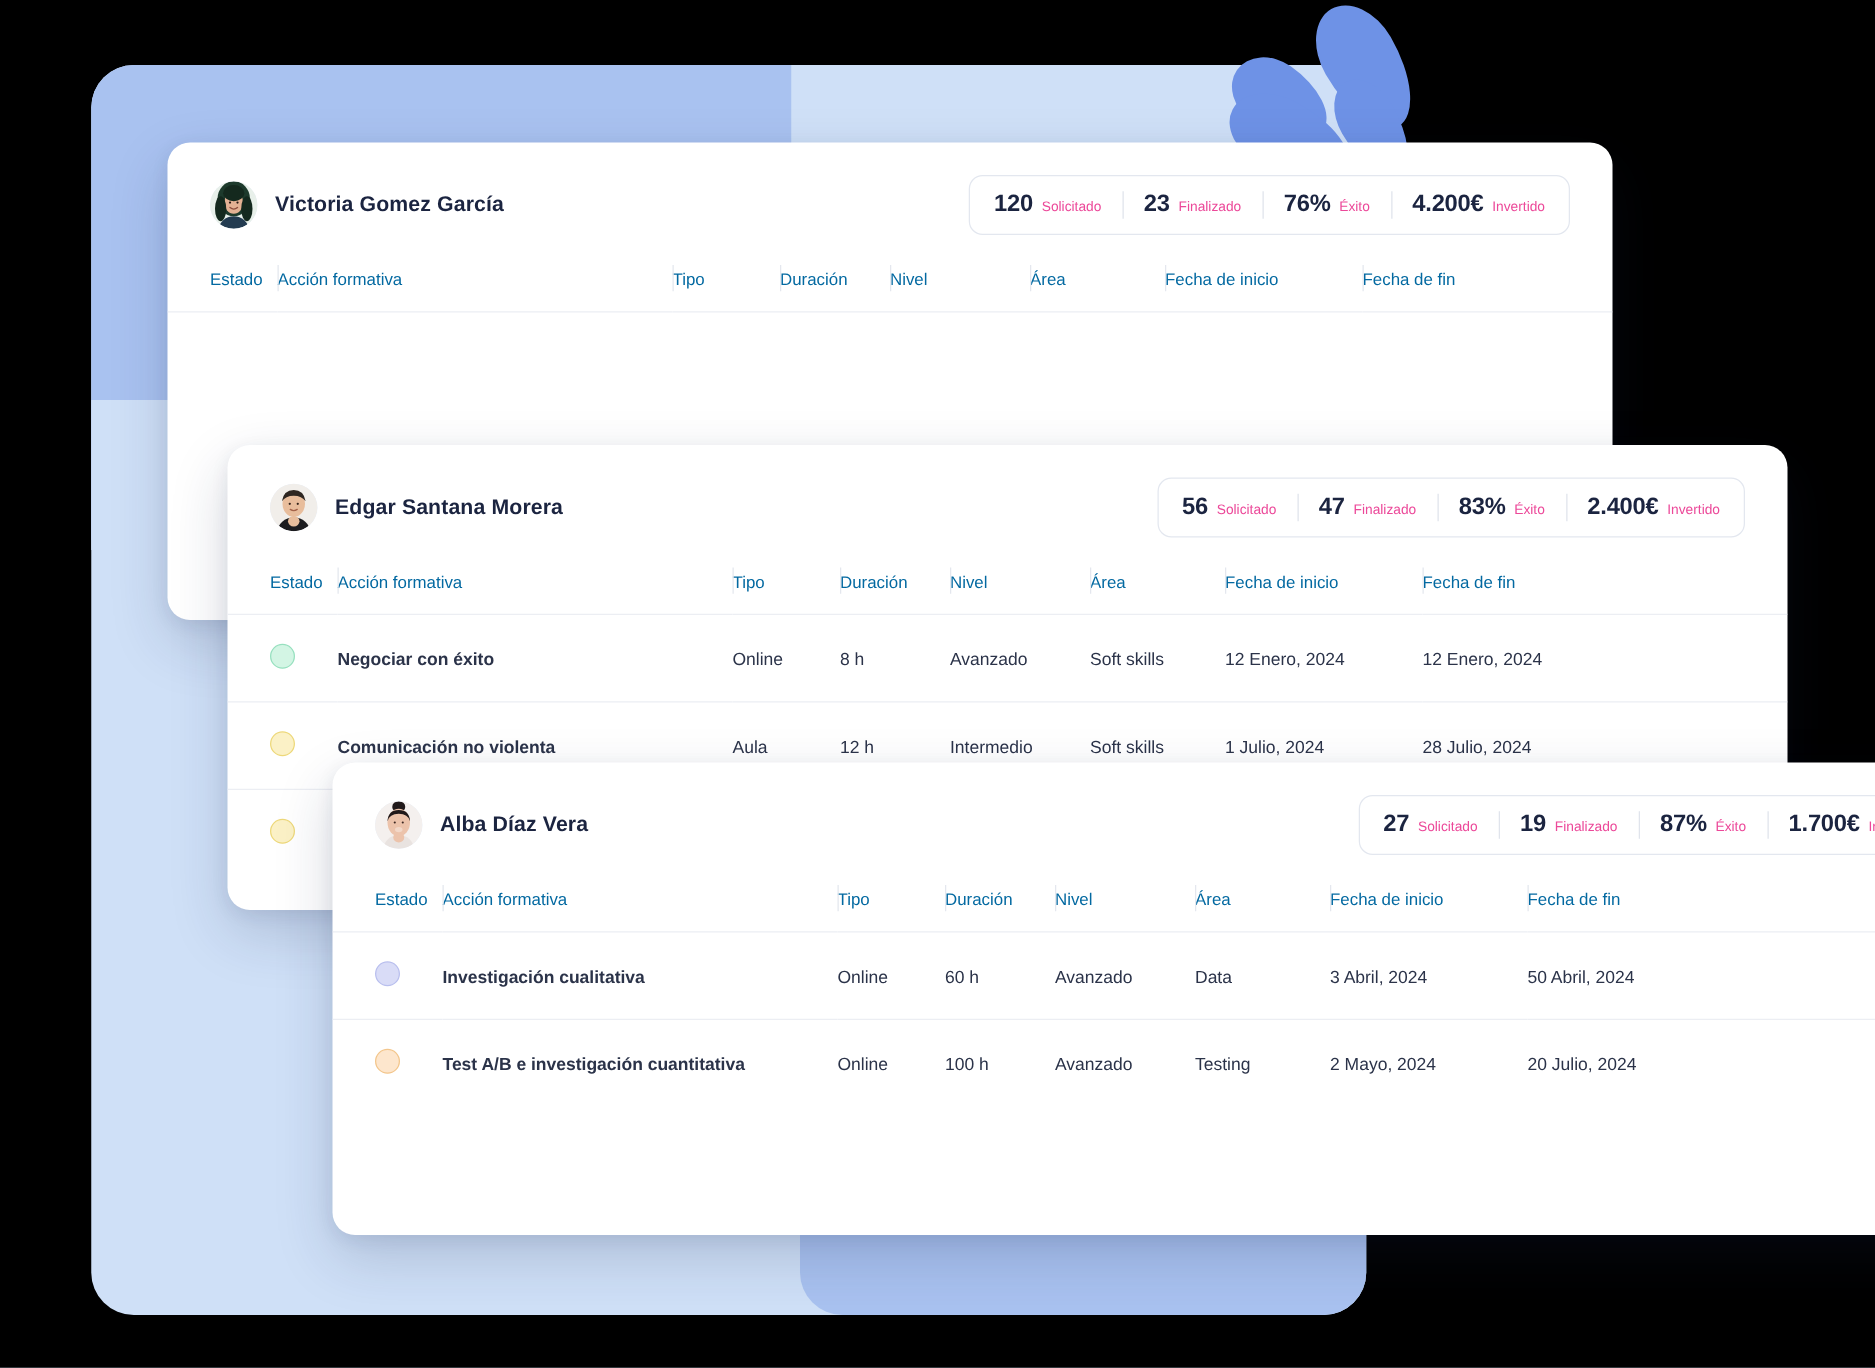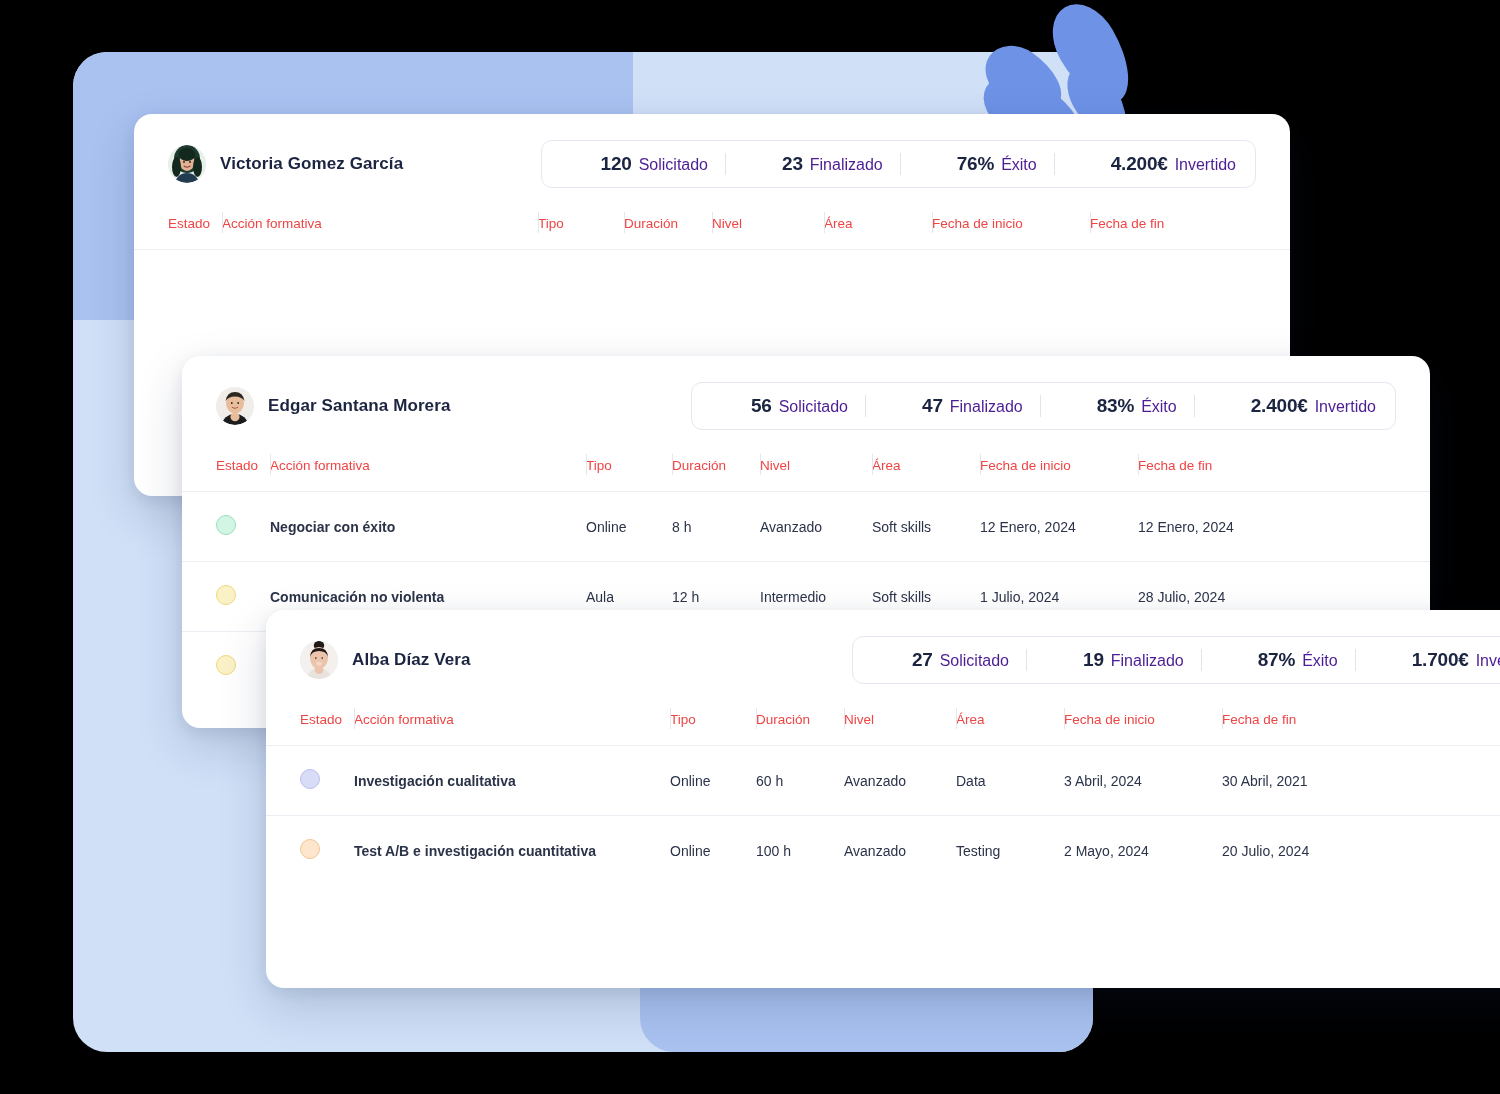--- a/index.html
+++ b/index.html
@@ -133,37 +133,36 @@
     transform: translateY(-50%);
     width: 1px;
     height: 22px;
     background: #e0e4ec;
   }
   .stat-value {
     font-size: 19px;
     font-weight: 700;
     color: #1b2440;
     letter-spacing: -.2px;
-    margin-left: 40px;
   }
   .stat-label {
-    font-size: 16px;
-    color: #4c1d95;
+    font-size: 11px;
+    color: #ec4899;
   }
 
   table.grid {
     width: 100%;
     border-collapse: collapse;
     table-layout: fixed;
     margin-top: 18px;
   }
   table.grid th {
     font-size: 13.5px;
     font-weight: 400;
-    color: #ef4444;
+    color: #0369a1;
     text-align: left;
     padding: 10px 0 18px 0;
     position: relative;
     vertical-align: middle;
     white-space: nowrap;
   }
   table.grid th .thsep {
     position: absolute;
     left: 0;
     top: 6px;
@@ -490,21 +489,21 @@
       </thead>
       <tbody>
         <tr>
           <td class="pad-left-34"><span class="dot blue"></span></td>
           <td class="course pl-16">Investigación cualitativa</td>
           <td class="pl-16">Online</td>
           <td class="pl-16">60 h</td>
           <td class="pl-16">Avanzado</td>
           <td class="pl-16">Data</td>
           <td class="pl-16">3 Abril, 2024</td>
-          <td class="pl-16">30 Abril, 2021</td>
+          <td class="pl-16">50 Abril, 2024</td>
           <td></td>
         </tr>
         <tr>
           <td class="pad-left-34"><span class="dot orange"></span></td>
           <td class="course pl-16">Test A/B e investigación cuantitativa</td>
           <td class="pl-16">Online</td>
           <td class="pl-16">100 h</td>
           <td class="pl-16">Avanzado</td>
           <td class="pl-16">Testing</td>
           <td class="pl-16">2 Mayo, 2024</td>

